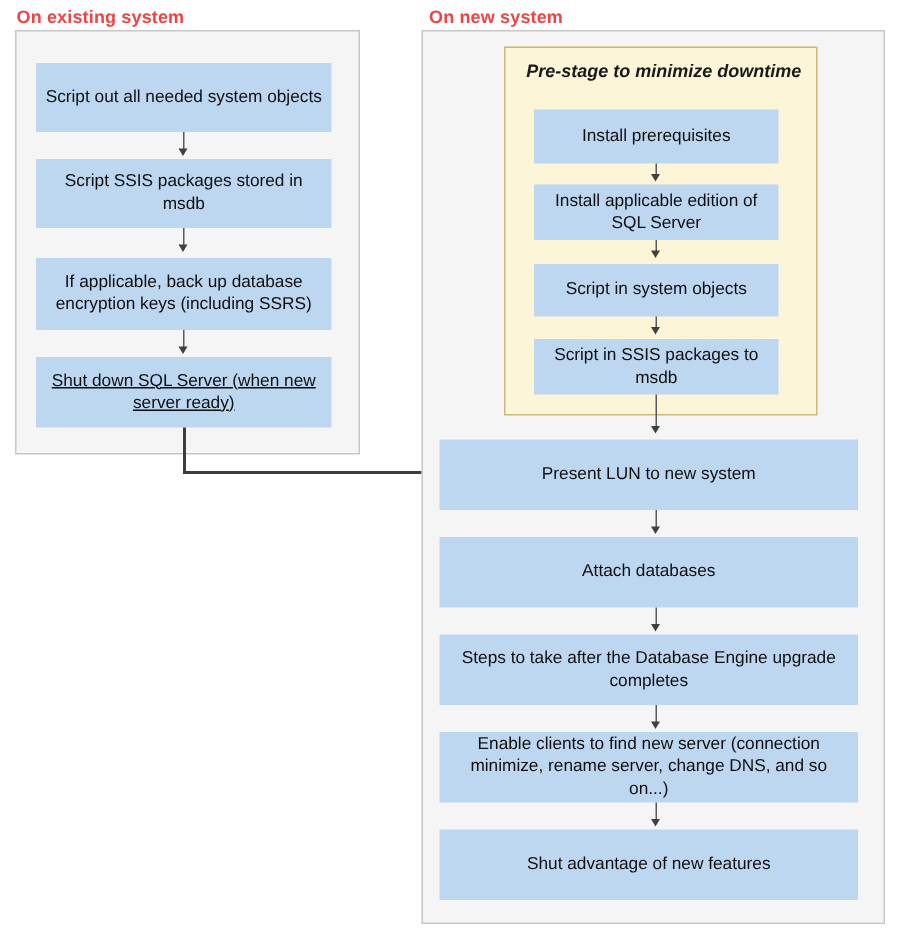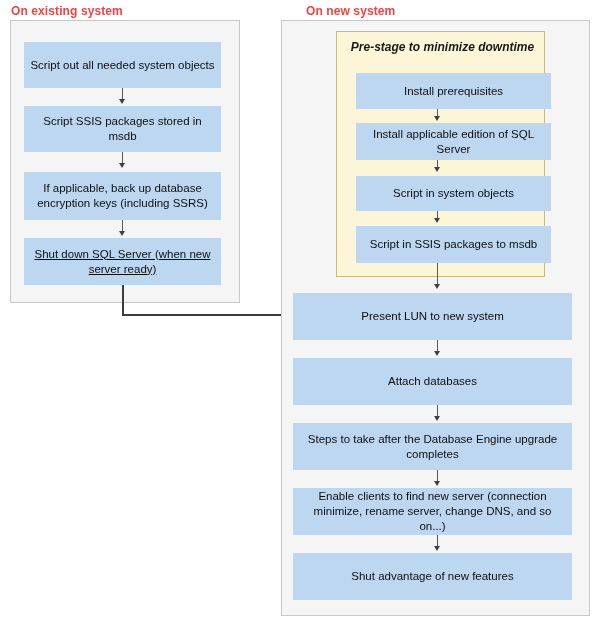--- a/index.html
+++ b/index.html
@@ -26,21 +26,21 @@
   
   .col-title {
     position: absolute;
     font-size: 12px;
     font-weight: bold;
     color: #ef4444;
     letter-spacing: 0.1px;
     white-space: nowrap;
   }
   #title-existing { left: 11px; top: 4px; }
-  #title-new      { left: 286px; top: 4px; margin-left: 20px; }
+  #title-new      { left: 286px; top: 4px; }
 
   
   .panel {
     position: absolute;
     background: #f5f5f5;
     border: 1px solid #c8c8c8;
     box-sizing: border-box;
   }
   #panel-existing {
     left: 10px; top: 20px;
@@ -83,21 +83,21 @@
     text-align: center;
     font-size: 11.5px;
     line-height: 15px;
     color: #0f0f0f;
     padding: 0 6px;
   }
 
   
   .node.left  { left: 24px;  width: 197px; }
   
-  .node.stage { left: 356px; width: 195px; }
+  .node.stage { left: 356px; width: 163px; }
   
   .node.wide  { left: 293px; width: 279px; }
 
   
   .vline {
     position: absolute;
     width: 1px;
     background: #595959;
   }
   .arrow-down {

